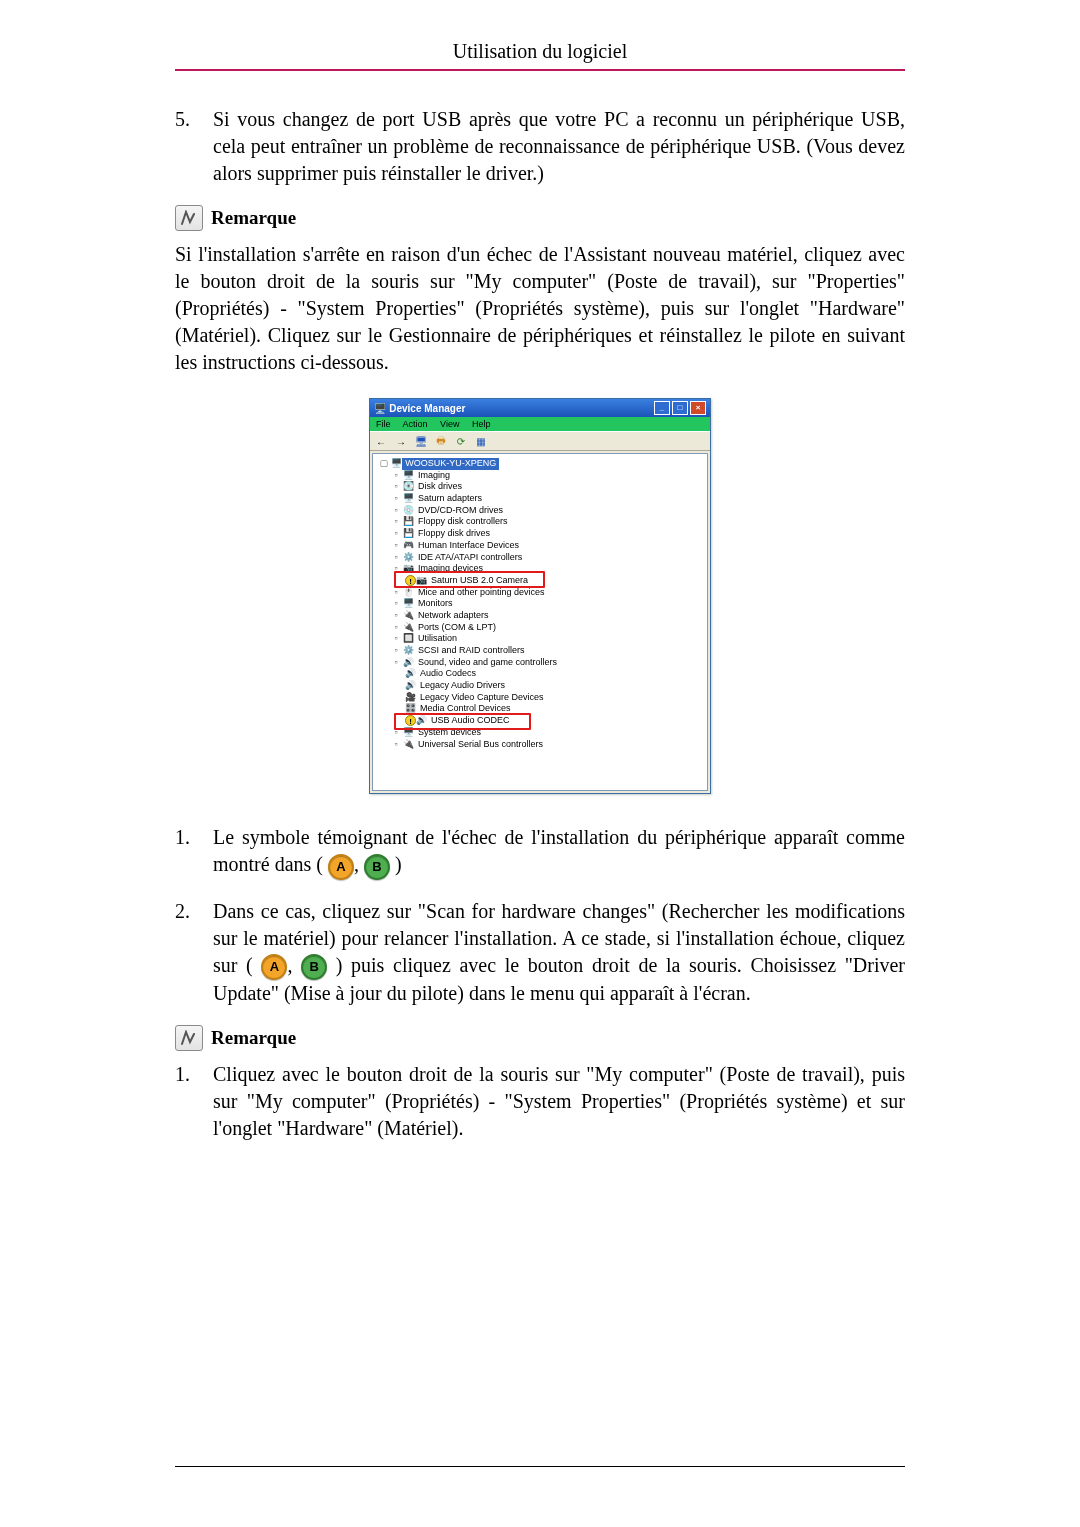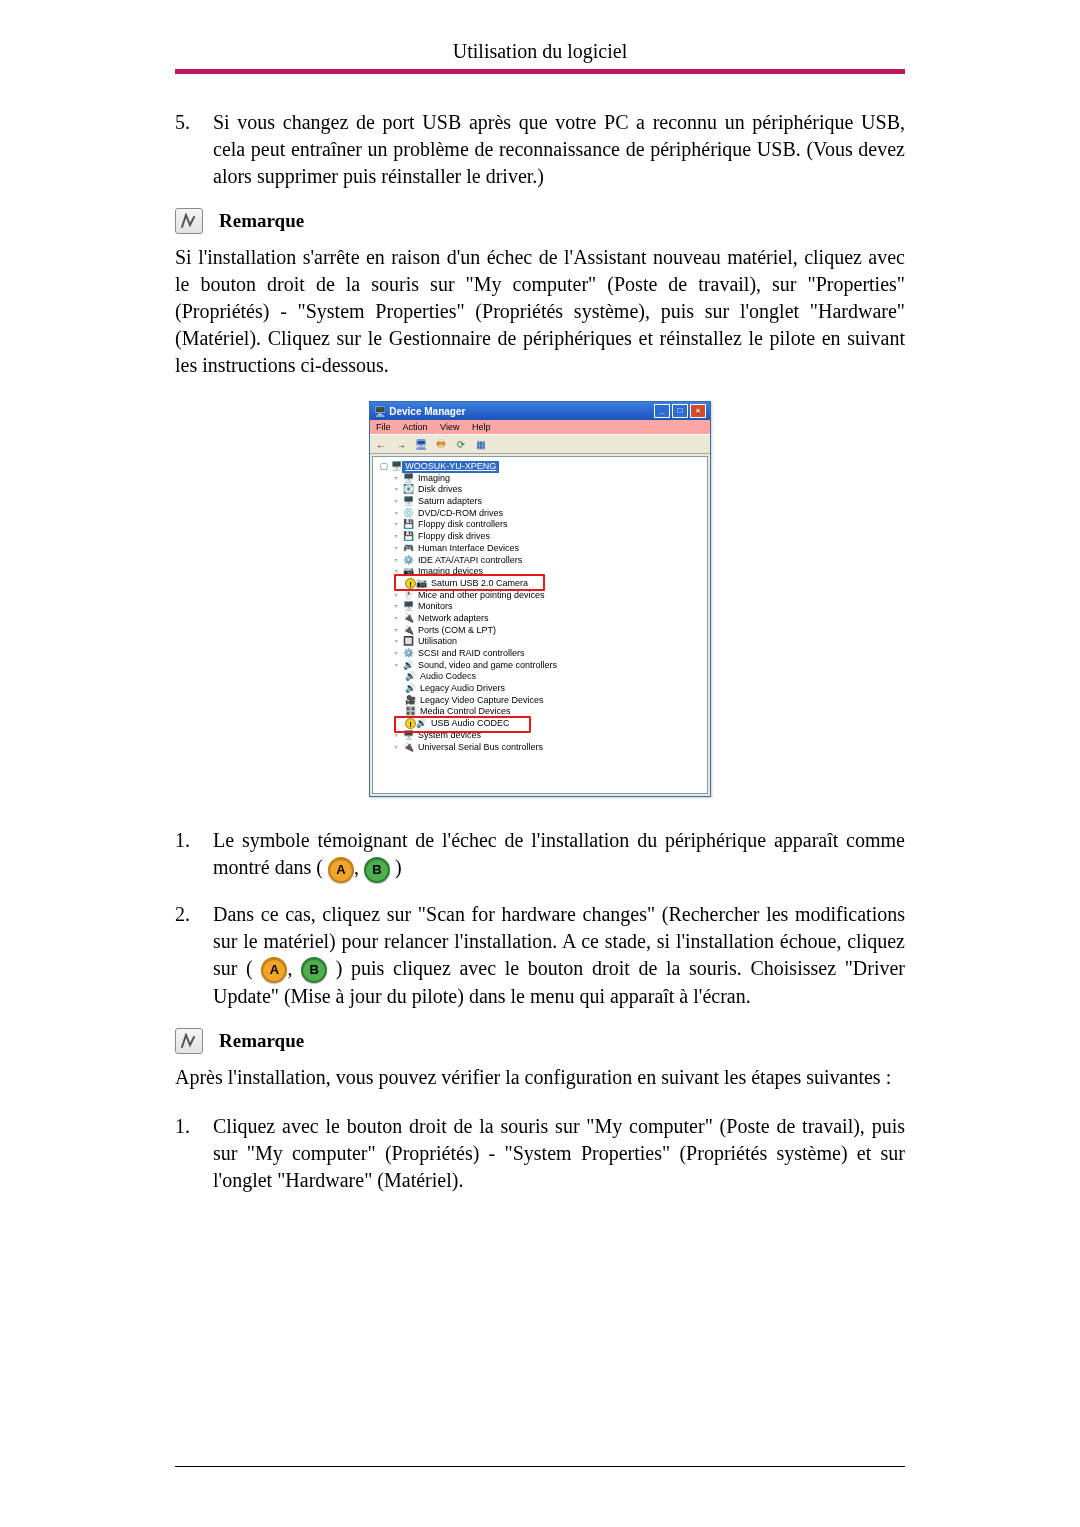--- a/index.html
+++ b/index.html
@@ -14,21 +14,21 @@
     min-height: 1527px;
     margin: 0 auto;
     position: relative;
     box-sizing: border-box;
     padding: 40px 105px 60px 105px;
   }
   .chapter-title {
     text-align: center;
     font-size: 20px;
     padding-bottom: 6px;
-    border-bottom: 5px solid #be185d;
+    border-bottom: 2px solid #be185d;
     margin-bottom: 35px;
     margin-left: 70px;
     margin-right: 70px;
   }
   .ol-item {
     display: flex;
     margin: 0 70px 18px 70px;
     font-size: 20px;
     line-height: 1.35;
     text-align: justify;
@@ -42,21 +42,21 @@
   }
   h2.section {
     font-family: Arial, Helvetica, sans-serif;
     font-weight: bold;
     font-size: 24px;
     margin: 26px 0 4px 0;
   }
   .remark-row {
     display: flex;
     align-items: center;
-    gap: 16px;
+    gap: 8px;
     margin: 0 0 10px 70px;
   }
   .note-icon-box {
     width: 26px;
     height: 24px;
     border: 1px solid #8a8a8a;
     border-radius: 3px;
     background: linear-gradient(#f5f5f5,#e3e3e3);
     display: flex;
     align-items: center;
@@ -100,21 +100,21 @@
     width: 14px;
     height: 12px;
     margin-left: 2px;
     border: 1px solid #fff;
     background: #2e6cd1;
     display:flex;align-items:center;justify-content:center;
     font-size:8px;line-height:8px;font-weight:bold;color:#fff;
   }
   .win-btn.close { background:#d04a2b; }
   .devmgr-menu {
-    background:#fca5a5;
+    background:#22c55e;
     color:#000;
     padding: 2px 6px;
     font-size: 9px;
   }
   .devmgr-menu span { margin-right: 10px; }
   .devmgr-toolbar {
     background:#ece9d8;
     border-top:1px solid #fff;
     border-bottom:1px solid #aca899;
     padding: 2px 4px;
@@ -132,21 +132,20 @@
     border:1px solid #7f9db9;
     margin:2px;
     padding: 4px 4px 40px 4px;
     color:#000;
   }
   .tree-root {
     background:#316ac5;
     color:#fff;
     padding:0 3px;
     display:inline-block;
-    text-decoration:underline;
   }
   .tree-node {
     display:flex;
     align-items:center;
     padding-left: 14px;
     line-height: 1.3;
     white-space: nowrap;
   }
   .tree-node.child { padding-left: 28px; }
   .exp { width:10px; text-align:center; color:#666; margin-right:2px; }
@@ -391,21 +390,20 @@
 
   <div class="remark-row">
     <span class="note-icon-box">
       <svg width="18" height="16" viewBox="0 0 18 16">
         <path d="M2 14 L6 2 L10 12 L14 4" fill="none" stroke="#555" stroke-width="2" stroke-linecap="round"></path>
       </svg>
     </span>
     <span class="remark-label">Remarque</span>
   </div>
 
-  <div class="body-para">Après l'installation, vous pouvez vérifier la configuration en suivant les étapes suivantes :</div>
 
   <div class="ol-item">
     <div class="ol-num">1.</div>
     <div class="ol-body">Cliquez avec le bouton droit de la souris sur "My computer" (Poste de travail), puis sur "My computer" (Propriétés) - "System Properties" (Propriétés système) et sur l'onglet "Hardware" (Matériel).</div>
   </div>
 
   <div class="footer-rule"></div>
 </div>
 
 </body></html>

